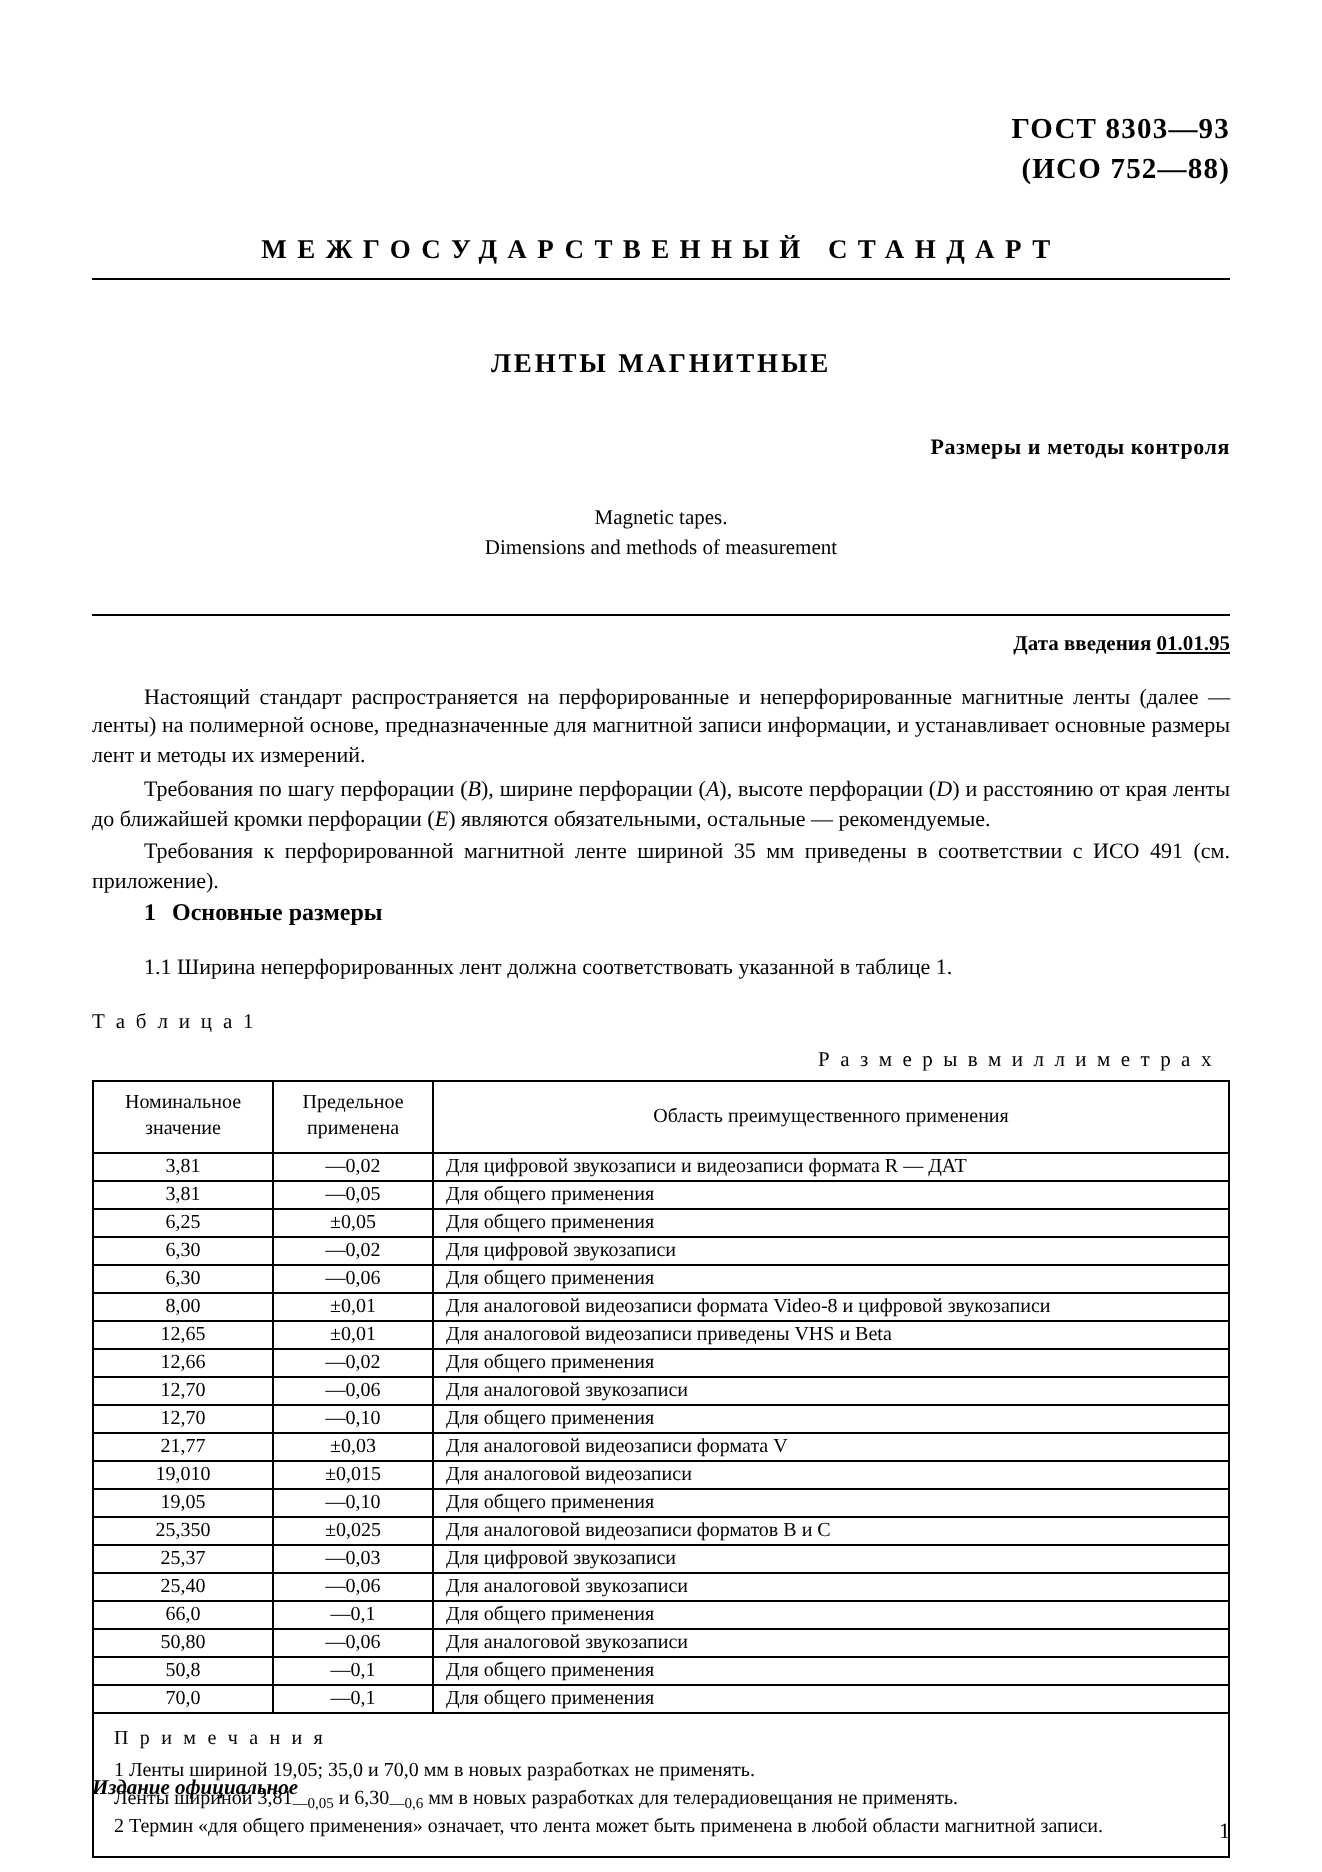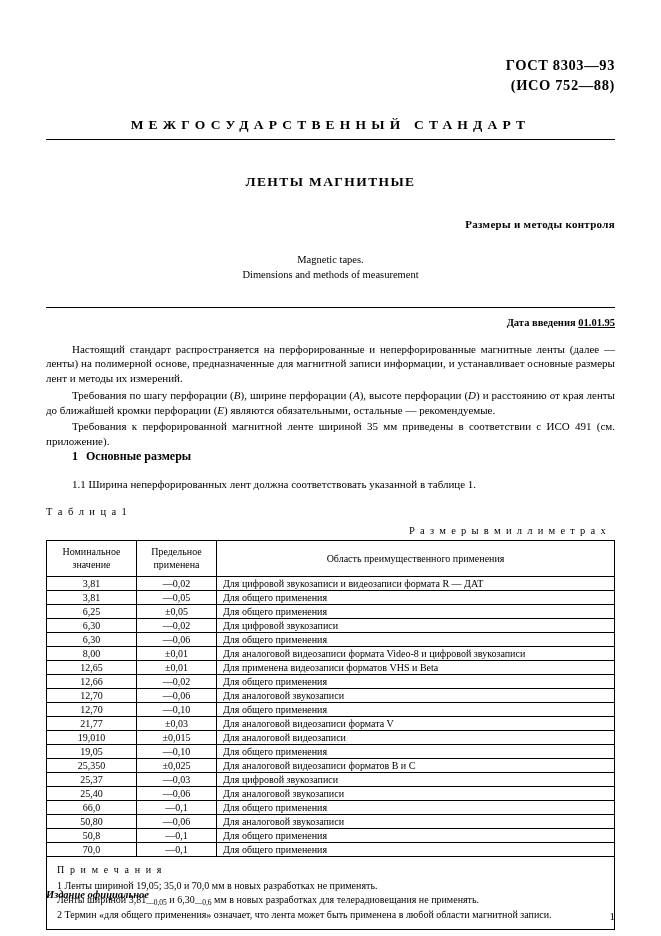--- a/index.html
+++ b/index.html
@@ -280,21 +280,21 @@
           <td class="app">Для общего применения</td>
         </tr>
         <tr>
           <td class="num">8,00</td>
           <td class="num">±0,01</td>
           <td class="app">Для аналоговой видеозаписи формата Video-8 и цифровой звукозаписи</td>
         </tr>
         <tr>
           <td class="num">12,65</td>
           <td class="num">±0,01</td>
-          <td class="app">Для применена видеозаписи форматов VHS и Beta</td>
+          <td class="app">Для аналоговой видеозаписи приведены VHS и Beta</td>
         </tr>
         <tr>
           <td class="num">12,66</td>
           <td class="num">—0,02</td>
           <td class="app">Для общего применения</td>
         </tr>
         <tr>
           <td class="num">12,70</td>
           <td class="num">—0,06</td>
           <td class="app">Для аналоговой звукозаписи</td>

